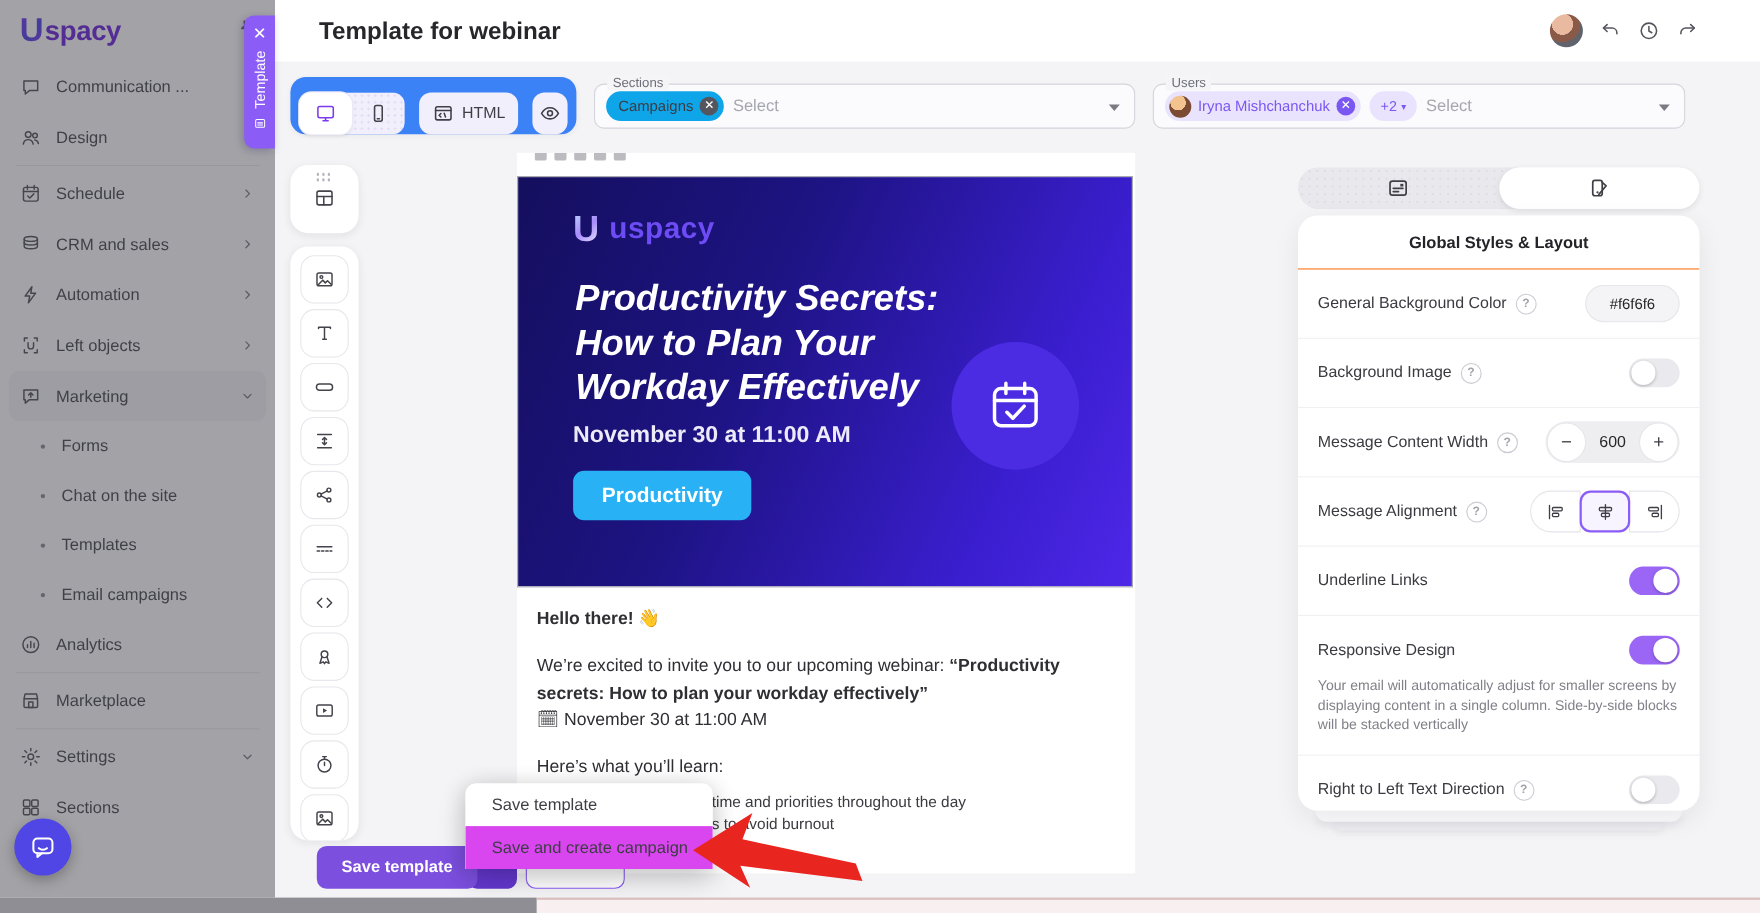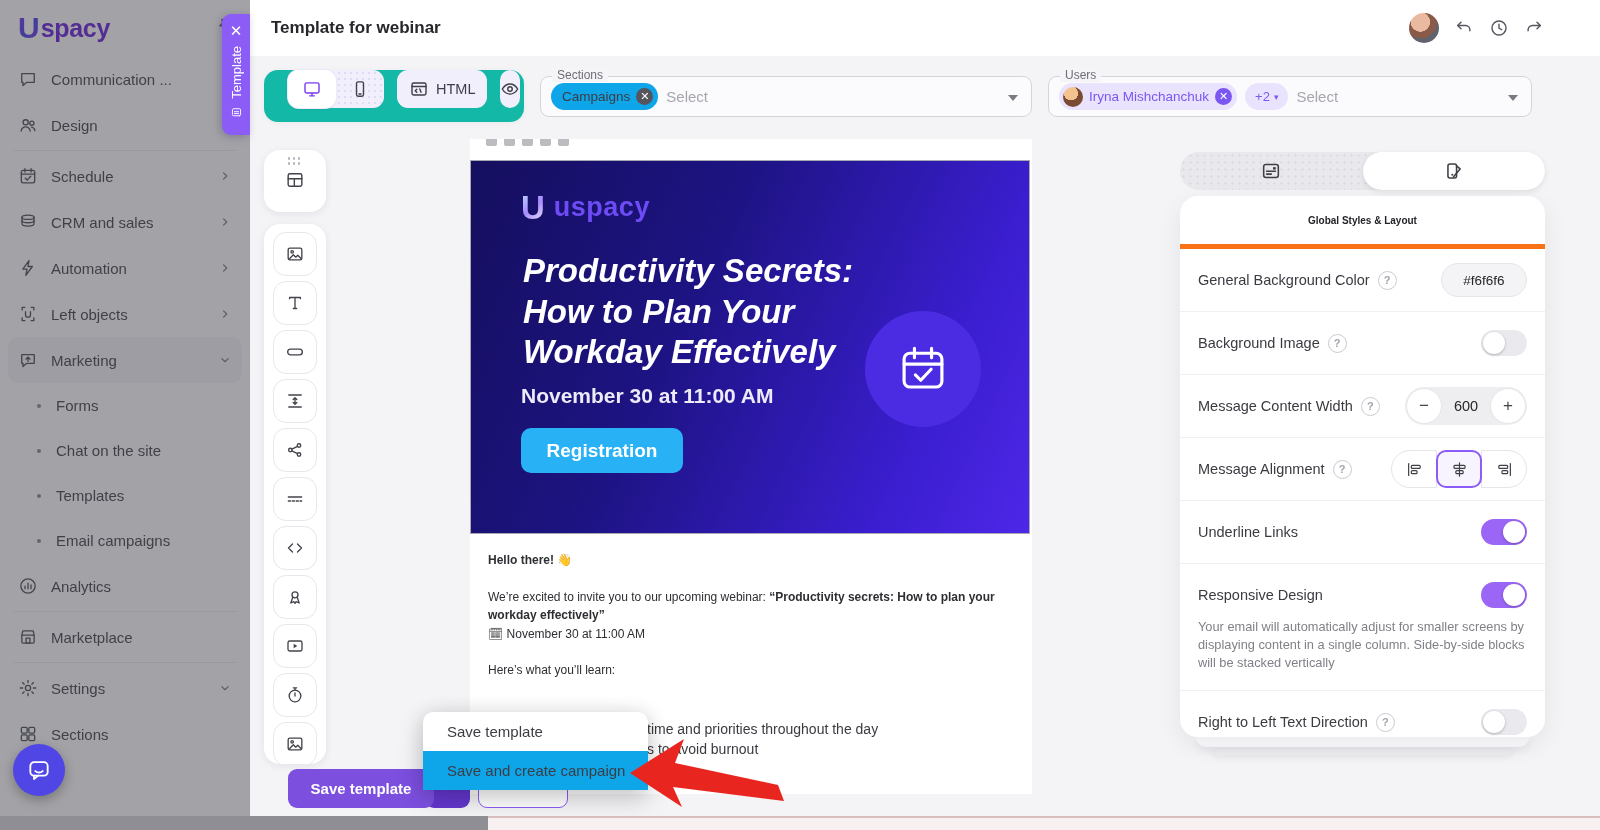--- a/index.html
+++ b/index.html
@@ -27,29 +27,29 @@
   .template-tab{position:absolute;left:222px;top:14px;width:28px;height:121px;background:#8b5cf6;border-radius:9px 0 0 9px;
                 z-index:20;display:flex;flex-direction:column;align-items:center;box-shadow:-2px 2px 8px rgba(40,20,90,.25);}
   .tab-close{color:#fff;font-size:15px;line-height:1;margin-top:9px;}
   .tab-label{writing-mode:vertical-rl;transform:rotate(180deg);color:#fff;font-size:13px;margin-top:8px;
              display:flex;align-items:center;gap:7px;}
   .chat-fab{position:absolute;left:13px;top:744px;width:52px;height:52px;border-radius:50%;background:#4f46e5;z-index:30;
             display:flex;align-items:center;justify-content:center;color:#fff;box-shadow:0 4px 12px rgba(0,0,0,.28);}
 
   
   .topbar{position:absolute;left:250px;top:0;width:1350px;height:56px;background:#fff;z-index:2;}
-  .page-title{position:absolute;left:21px;top:50%;transform:translateY(-50%);font-size:17px;font-weight:700;color:#26262b;}
+  .page-title{position:absolute;left:40px;top:50%;transform:translateY(-50%);font-size:22px;font-weight:700;color:#26262b;}
   .topbar-actions{position:absolute;right:56px;top:0;height:56px;display:flex;align-items:center;gap:15px;}
   .avatar{width:30px;height:30px;border-radius:50%;
           background:radial-gradient(circle at 38% 30%,#e9b9a0 0 34%,#8a5a48 35% 58%,#60636b 59% 100%);}
   .tb-icon{color:#55555e;display:flex;}
 
   
-  .view-card{position:absolute;left:264px;top:70px;width:260px;height:52px;background:#14b8a6;border-radius:14px;
-             box-shadow:0 1px 5px rgba(30,30,60,.05);display:flex;align-items:flex-start;padding:0 24px;gap:13px;z-index:2;box-sizing:border-box;}
+  .view-card{position:absolute;left:264px;top:70px;width:260px;height:52px;background:#3b82f6;border-radius:14px;
+             box-shadow:0 1px 5px rgba(30,30,60,.05);display:flex;align-items:flex-end;padding:0 8px;gap:13px;z-index:2;box-sizing:border-box;}
   .seg{display:flex;background:#f2effc;border-radius:11px;
        background-image:radial-gradient(#e0dbf5 1px,transparent 1.2px);background-size:6px 6px;}
   .seg-btn{width:48px;height:38px;display:flex;align-items:center;justify-content:center;color:#43434b;border-radius:11px;}
   .seg-btn.active{background:#fff;box-shadow:0 0 0 1px #ece9f8,0 1px 3px rgba(0,0,0,.1);color:#7c3aed;}
   .chip-btn{height:38px;background:#f2effc;border-radius:11px;display:flex;align-items:center;justify-content:center;
             gap:7px;color:#3f3f46;font-size:14.5px;font-weight:500;padding:0 12px;}
   .chip-btn.icon-only{width:40px;padding:0;}
 
   .field{position:absolute;top:76px;height:41px;border:1.5px solid #d4d4dd;border-radius:9px;background:#fbfbfd;
          display:flex;align-items:center;padding:0 34px 0 10px;gap:8px;z-index:2;box-sizing:border-box;}
@@ -92,35 +92,35 @@
   .banner-circle{position:absolute;left:394px;top:150px;width:116px;height:116px;border-radius:50%;background:#4b2ce2;
                  display:flex;align-items:center;justify-content:center;color:#fff;}
   .banner-logo{position:absolute;left:50px;top:30px;display:flex;align-items:center;gap:9px;}
   .banner-logo .logo-u{font-size:33px;background:linear-gradient(140deg,#bfdbfe,#a78bfa 50%,#f5f3ff);
                        -webkit-background-clip:text;background-clip:text;color:transparent;}
   .banner-logo .bword{font-size:27px;font-weight:700;color:#6d4cf5;letter-spacing:.5px;}
   .banner-title{position:absolute;left:52px;top:90px;font-size:33px;line-height:1.23;font-weight:800;color:#fff;font-style:italic;}
   .banner-date{position:absolute;left:50px;top:223px;font-size:21px;font-weight:600;color:#edebfa;}
   .banner-cta{position:absolute;left:50px;top:267px;width:162px;height:45px;border-radius:10px;background:#28b1f4;
               color:#fff;font-size:19px;font-weight:700;display:flex;align-items:center;justify-content:center;border:none;}
-  .email-body{position:absolute;left:18px;top:412px;width:530px;font-size:12px;color:#2e2e33;line-height:1.55;}
+  .email-body{position:absolute;left:18px;top:412px;width:530px;font-size:16px;color:#2e2e33;line-height:1.55;}
   .eb-p{margin:0 0 18px 0;}
   .eb-bold{font-weight:700;}
   .frag{position:absolute;left:177px;font-size:14px;color:#3a3a40;white-space:nowrap;}
   .frag-1{top:582px;} .frag-2{top:602px;}
 
   
   .ptabs{position:absolute;left:1180px;top:152px;width:365px;height:38px;border-radius:19px;background:#e9e9ed;
          background-image:radial-gradient(#dcdce3 1px,transparent 1.2px);background-size:7px 7px;display:flex;z-index:2;}
   .ptab{flex:1;display:flex;align-items:center;justify-content:center;color:#3f3f46;border-radius:19px;}
   .ptab.active{background:#fff;box-shadow:0 2px 6px rgba(0,0,0,.09);}
   .right-panel{position:absolute;left:1180px;top:196px;width:365px;height:541px;background:#fff;border-radius:18px;
                box-shadow:0 8px 24px rgba(30,30,60,.07);z-index:2;overflow:hidden;}
-  .panel-title{height:48px;display:flex;align-items:center;justify-content:center;font-size:10px;font-weight:700;
-               color:#232328;border-bottom:5px solid #f97316;}
+  .panel-title{height:48px;display:flex;align-items:center;justify-content:center;font-size:15px;font-weight:700;
+               color:#232328;border-bottom:1px solid #f97316;}
   .prow{border-top:1px solid #f0f0f2;padding:10px 18px;}
   .prow:first-of-type{border-top:none;}
   .prow-main{display:flex;align-items:center;justify-content:space-between;min-height:42px;}
   .prow-label{display:flex;align-items:center;font-size:14.5px;color:#3a3a41;}
   .help{width:17px;height:17px;border-radius:50%;border:1.4px solid #cbcbd3;color:#a3a3ac;font-size:11px;font-weight:700;
         display:inline-flex;align-items:center;justify-content:center;margin-left:8px;flex:0 0 auto;}
   .prow-desc{font-size:12.8px;color:#808089;line-height:1.42;margin:2px 0 8px 0;}
   .color-pill{min-width:86px;height:34px;border-radius:17px;background:#f4f4f6;border:1px solid #e5e5ea;
               display:flex;align-items:center;justify-content:center;font-size:13.5px;color:#26262b;padding:0 10px;box-sizing:border-box;}
   .tgl{width:46px;height:26px;border-radius:13px;background:#e9e9ee;position:relative;flex:0 0 auto;}
@@ -145,21 +145,21 @@
 
   
   .save-btn{position:absolute;left:288px;top:769px;width:146px;height:39px;background:#7c4fdf;border:none;border-radius:9px;
             color:#fff;font-size:15px;font-weight:700;display:flex;align-items:center;justify-content:center;z-index:10;}
   .split-frag{position:absolute;left:425px;top:769px;width:45px;height:39px;background:#6437cf;border-radius:9px;z-index:9;}
   .ghost-btn{position:absolute;left:478px;top:771px;width:90px;height:37px;background:#fff;border:1.5px solid #8b5cf6;
              border-radius:9px;z-index:8;box-sizing:border-box;}
   .save-menu{position:absolute;left:423px;top:712px;width:225px;background:#fff;border-radius:10px 10px 0 0;
              box-shadow:0 2px 20px rgba(0,0,0,.14),0 10px 28px rgba(0,0,0,.14);z-index:40;overflow:hidden;}
   .menu-item{height:39px;display:flex;align-items:center;padding-left:24px;font-size:15px;color:#3d3d44;}
-  .menu-item.active{background:#0ea5e9;}
+  .menu-item.active{background:#d946ef;}
   .red-arrow{position:absolute;left:626px;top:733px;z-index:50;}
   .bottom-strip{position:absolute;left:0;top:816px;width:1600px;height:14px;z-index:45;}
   .strip-left{position:absolute;left:0;top:0;width:488px;height:14px;background:#908e95;}
   .strip-right{position:absolute;left:488px;top:0;width:1112px;height:14px;background:#f8f0f0;
                border-top:2px solid #d9bebe;box-sizing:border-box;}
 </style>
 </head>
 <body>
 
 <div class="sidebar">
@@ -572,21 +572,21 @@
     <div class="banner-logo">
       <span class="logo-u">U</span>
       <span class="bword">uspacy</span>
     </div>
     <div class="banner-title" id="banner-title">
         <div>Productivity Secrets:</div>
         <div>How to Plan Your</div>
         <div>Workday Effectively</div>
       </div>
     <div class="banner-date">November 30 at 11:00 AM</div>
-    <button class="banner-cta">Registration</button>
+    <button class="banner-cta">Productivity</button>
   </div>
   <div class="email-body">
     <p class="eb-p eb-bold">Hello there! 👋</p>
     <p class="eb-p"><span>We’re excited to invite you to our upcoming webinar: </span><span class="eb-bold">“Productivity secrets: How to plan your workday effectively”</span><br>
       <span>🗓 November 30 at 11:00 AM</span></p>
     <p class="eb-p">Here’s what you’ll learn:</p>
   </div>
   <span class="frag frag-1">time and priorities throughout the day</span>
   <span class="frag frag-2">s to avoid burnout</span>
 </div>

